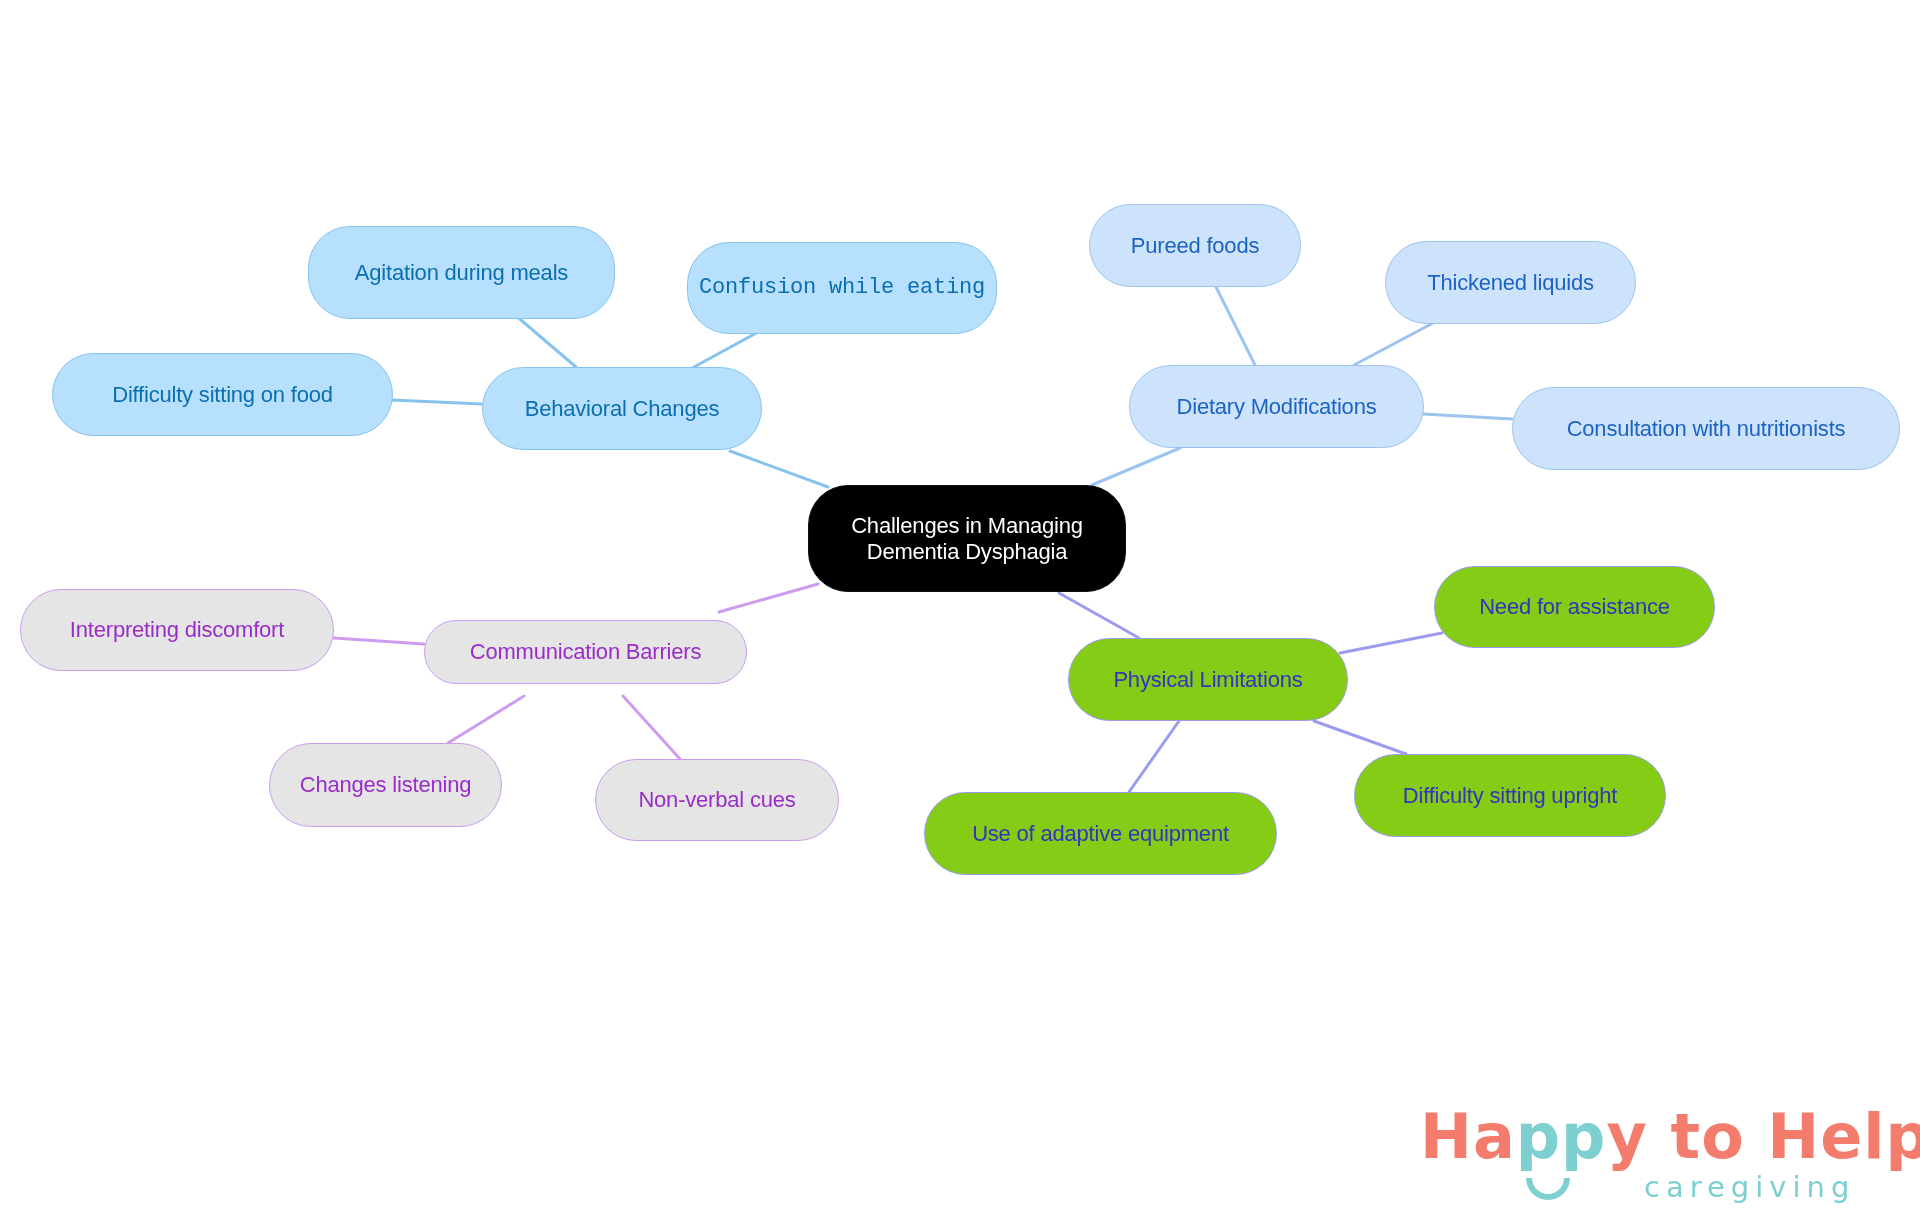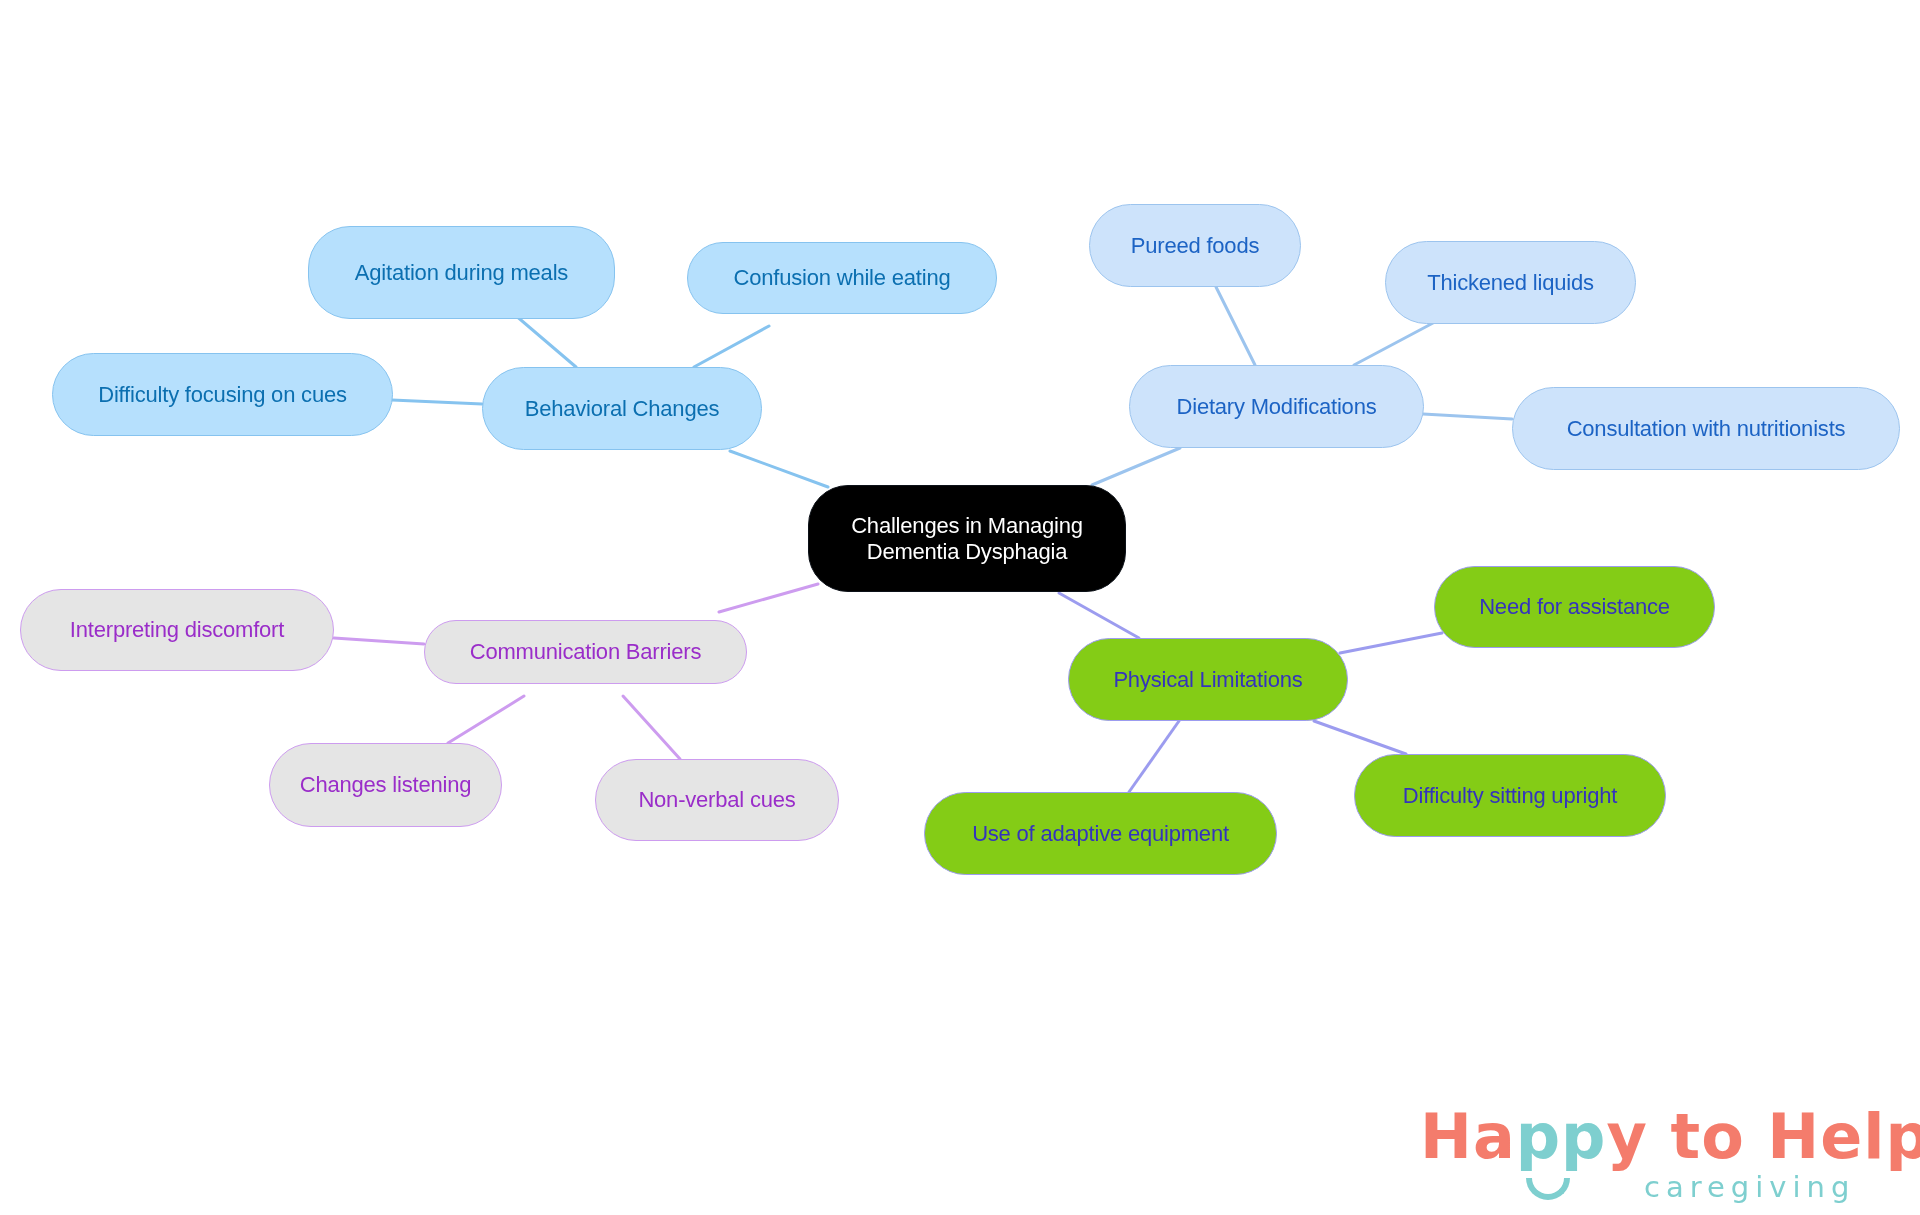--- a/index.html
+++ b/index.html
@@ -51,25 +51,25 @@
 <div id="nodes">
     <div class="node root" style="left: 808px; top: 485px; width: 318px; height: 107px;">
       <span>Challenges in Managing Dementia Dysphagia</span>
     </div>
     <div class="node behavioral" style="left: 482px; top: 367px; width: 280px; height: 83px;">
       <span>Behavioral Changes</span>
     </div>
     <div class="node behavioral" style="left: 308px; top: 226px; width: 307px; height: 93px;">
       <span>Agitation during meals</span>
     </div>
-    <div class="node behavioral" style="left: 687px; top: 242px; width: 310px; height: 72px;">
+    <div class="node behavioral" style="left: 687px; top: 242px; width: 310px; height: 92px; font-family: Liberation Mono, monospace;">
       <span>Confusion while eating</span>
     </div>
     <div class="node behavioral" style="left: 52px; top: 353px; width: 341px; height: 83px;">
-      <span>Difficulty focusing on cues</span>
+      <span>Difficulty sitting on food</span>
     </div>
     <div class="node dietary" style="left: 1129px; top: 365px; width: 295px; height: 83px;">
       <span>Dietary Modifications</span>
     </div>
     <div class="node dietary" style="left: 1089px; top: 204px; width: 212px; height: 83px;">
       <span>Pureed foods</span>
     </div>
     <div class="node dietary" style="left: 1385px; top: 241px; width: 251px; height: 83px;">
       <span>Thickened liquids</span>
     </div>

